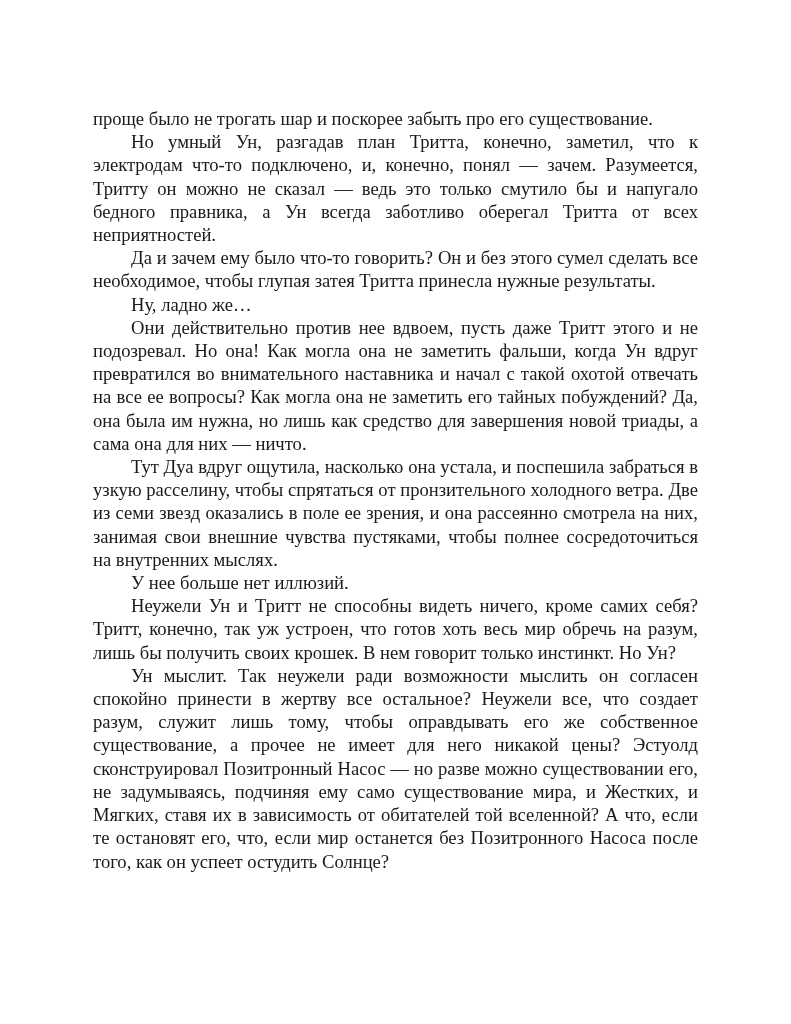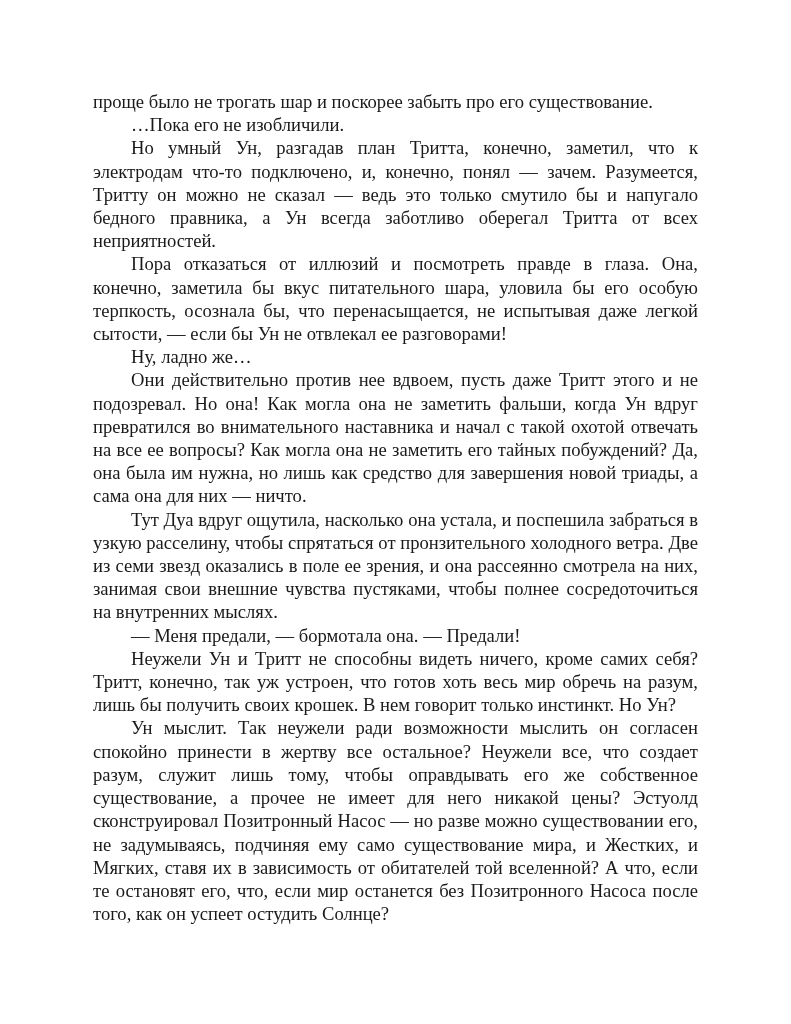--- a/index.html
+++ b/index.html
@@ -24,29 +24,29 @@
       color: #1a1a1a;
     }
     .page p {
       margin: 0;
       text-align: justify;
       text-indent: 38px;
       hyphens: none;
     }
     .page p.noindent {
       text-indent: 0;
+      margin-top: 17px;
     }
   </style>
 </head>
 <body>
 
 <div class="page">
   <p class="noindent">проще было не трогать шар и поскорее забыть про его существование.</p>
-  <p>…Пока его не изобличили.</p>
   <p>Но умный Ун, разгадав план Тритта, конечно, заметил, что к электродам что-то подключено, и, конечно, понял — зачем. Разумеется, Тритту он можно не сказал — ведь это только смутило бы и напугало бедного правника, а Ун всегда заботливо оберегал Тритта от всех неприятностей.</p>
-  <p>Пора отказаться от иллюзий и посмотреть правде в глаза. Она, конечно, заметила бы вкус питательного шара, уловила бы его особую терпкость, осознала бы, что перенасыщается, не испытывая даже легкой сытости, — если бы Ун не отвлекал ее разговорами!</p>
+  <p>Да и зачем ему было что-то говорить? Он и без этого сумел сделать все необходимое, чтобы глупая затея Тритта принесла нужные результаты.</p>
   <p>Ну, ладно же…</p>
   <p>Они действительно против нее вдвоем, пусть даже Тритт этого и не подозревал. Но она! Как могла она не заметить фальши, когда Ун вдруг превратился во внимательного наставника и начал с такой охотой отвечать на все ее вопросы? Как могла она не заметить его тайных побуждений? Да, она была им нужна, но лишь как средство для завершения новой триады, а сама она для них — ничто.</p>
   <p>Тут Дуа вдруг ощутила, насколько она устала, и поспешила забраться в узкую расселину, чтобы спрятаться от пронзительного холодного ветра. Две из семи звезд оказались в поле ее зрения, и она рассеянно смотрела на них, занимая свои внешние чувства пустяками, чтобы полнее сосредоточиться на внутренних мыслях.</p>
-  <p>— Меня предали, — бормотала она. — Предали!</p>
+  <p>У нее больше нет иллюзий.</p>
   <p>Неужели Ун и Тритт не способны видеть ничего, кроме самих себя? Тритт, конечно, так уж устроен, что готов хоть весь мир обречь на разум, лишь бы получить своих крошек. В нем говорит только инстинкт. Но Ун?</p>
   <p>Ун мыслит. Так неужели ради возможности мыслить он согласен спокойно принести в жертву все остальное? Неужели все, что создает разум, служит лишь тому, чтобы оправдывать его же собственное существование, а прочее не имеет для него никакой цены? Эстуолд сконструировал Позитронный Насос — но разве можно существовании его, не задумываясь, подчиняя ему само существование мира, и Жестких, и Мягких, ставя их в зависимость от обитателей той вселенной? А что, если те остановят его, что, если мир останется без Позитронного Насоса после того, как он успеет остудить Солнце?</p>
 </div>
 
 </body></html>

